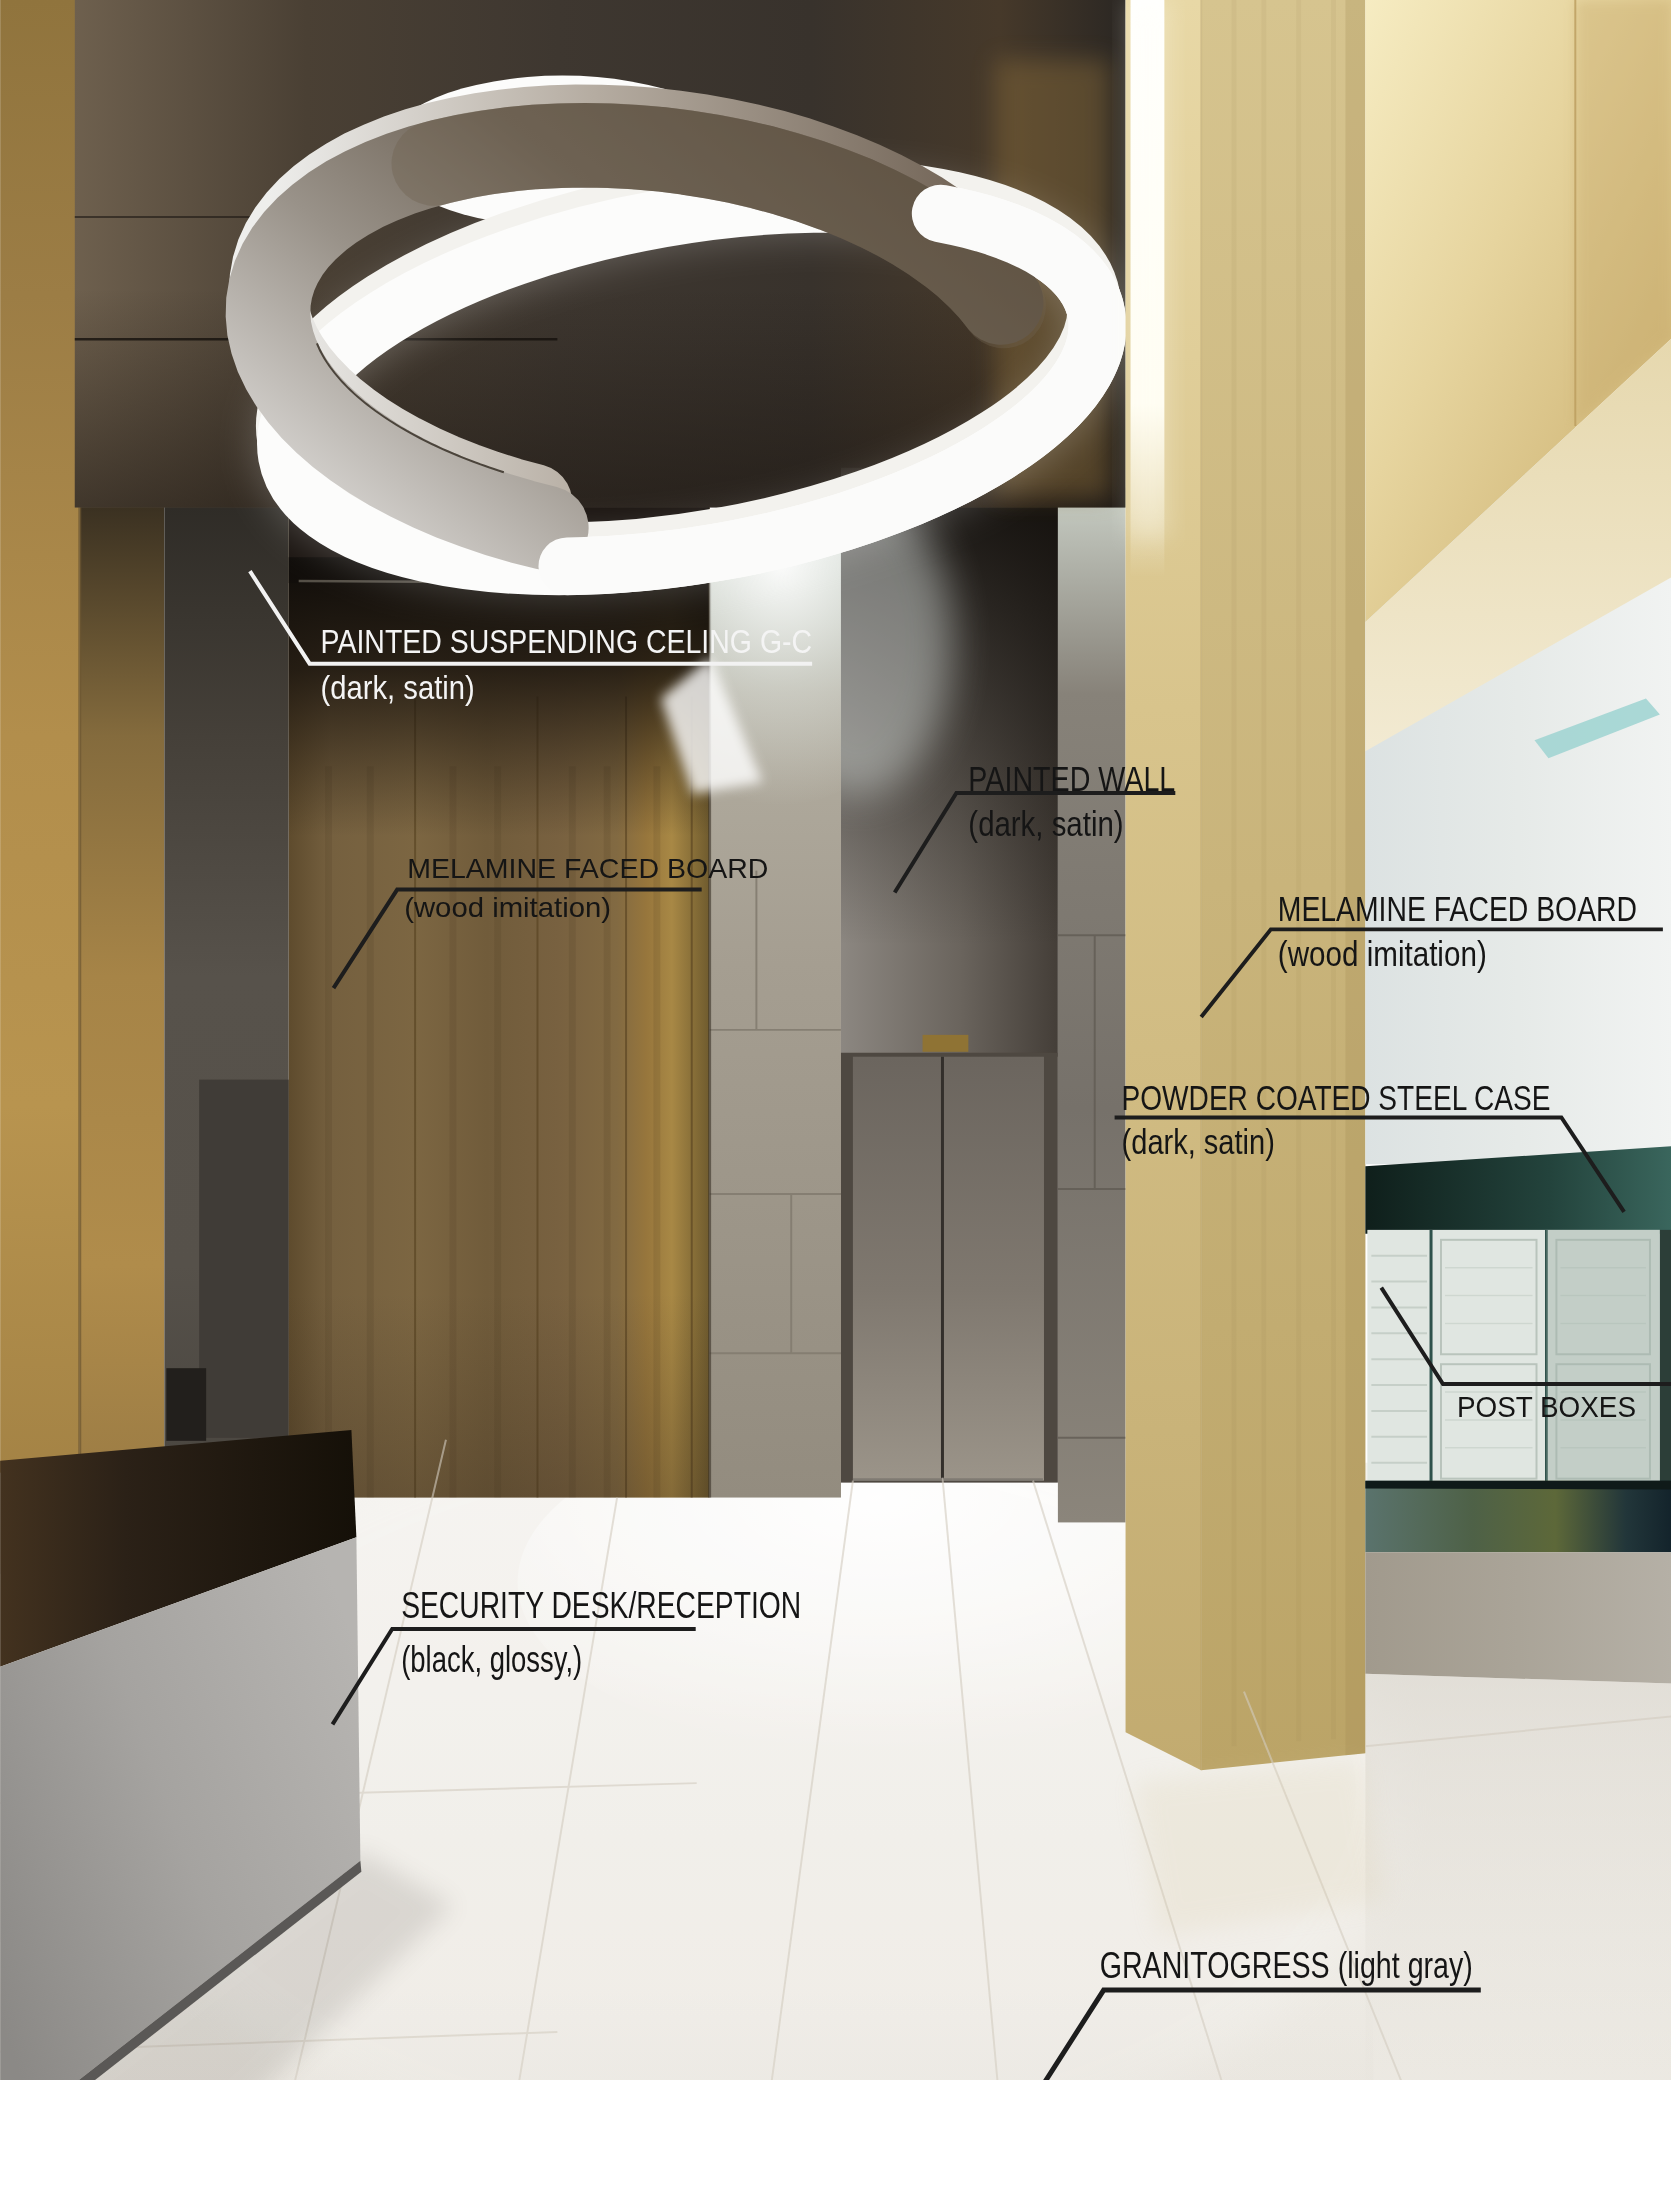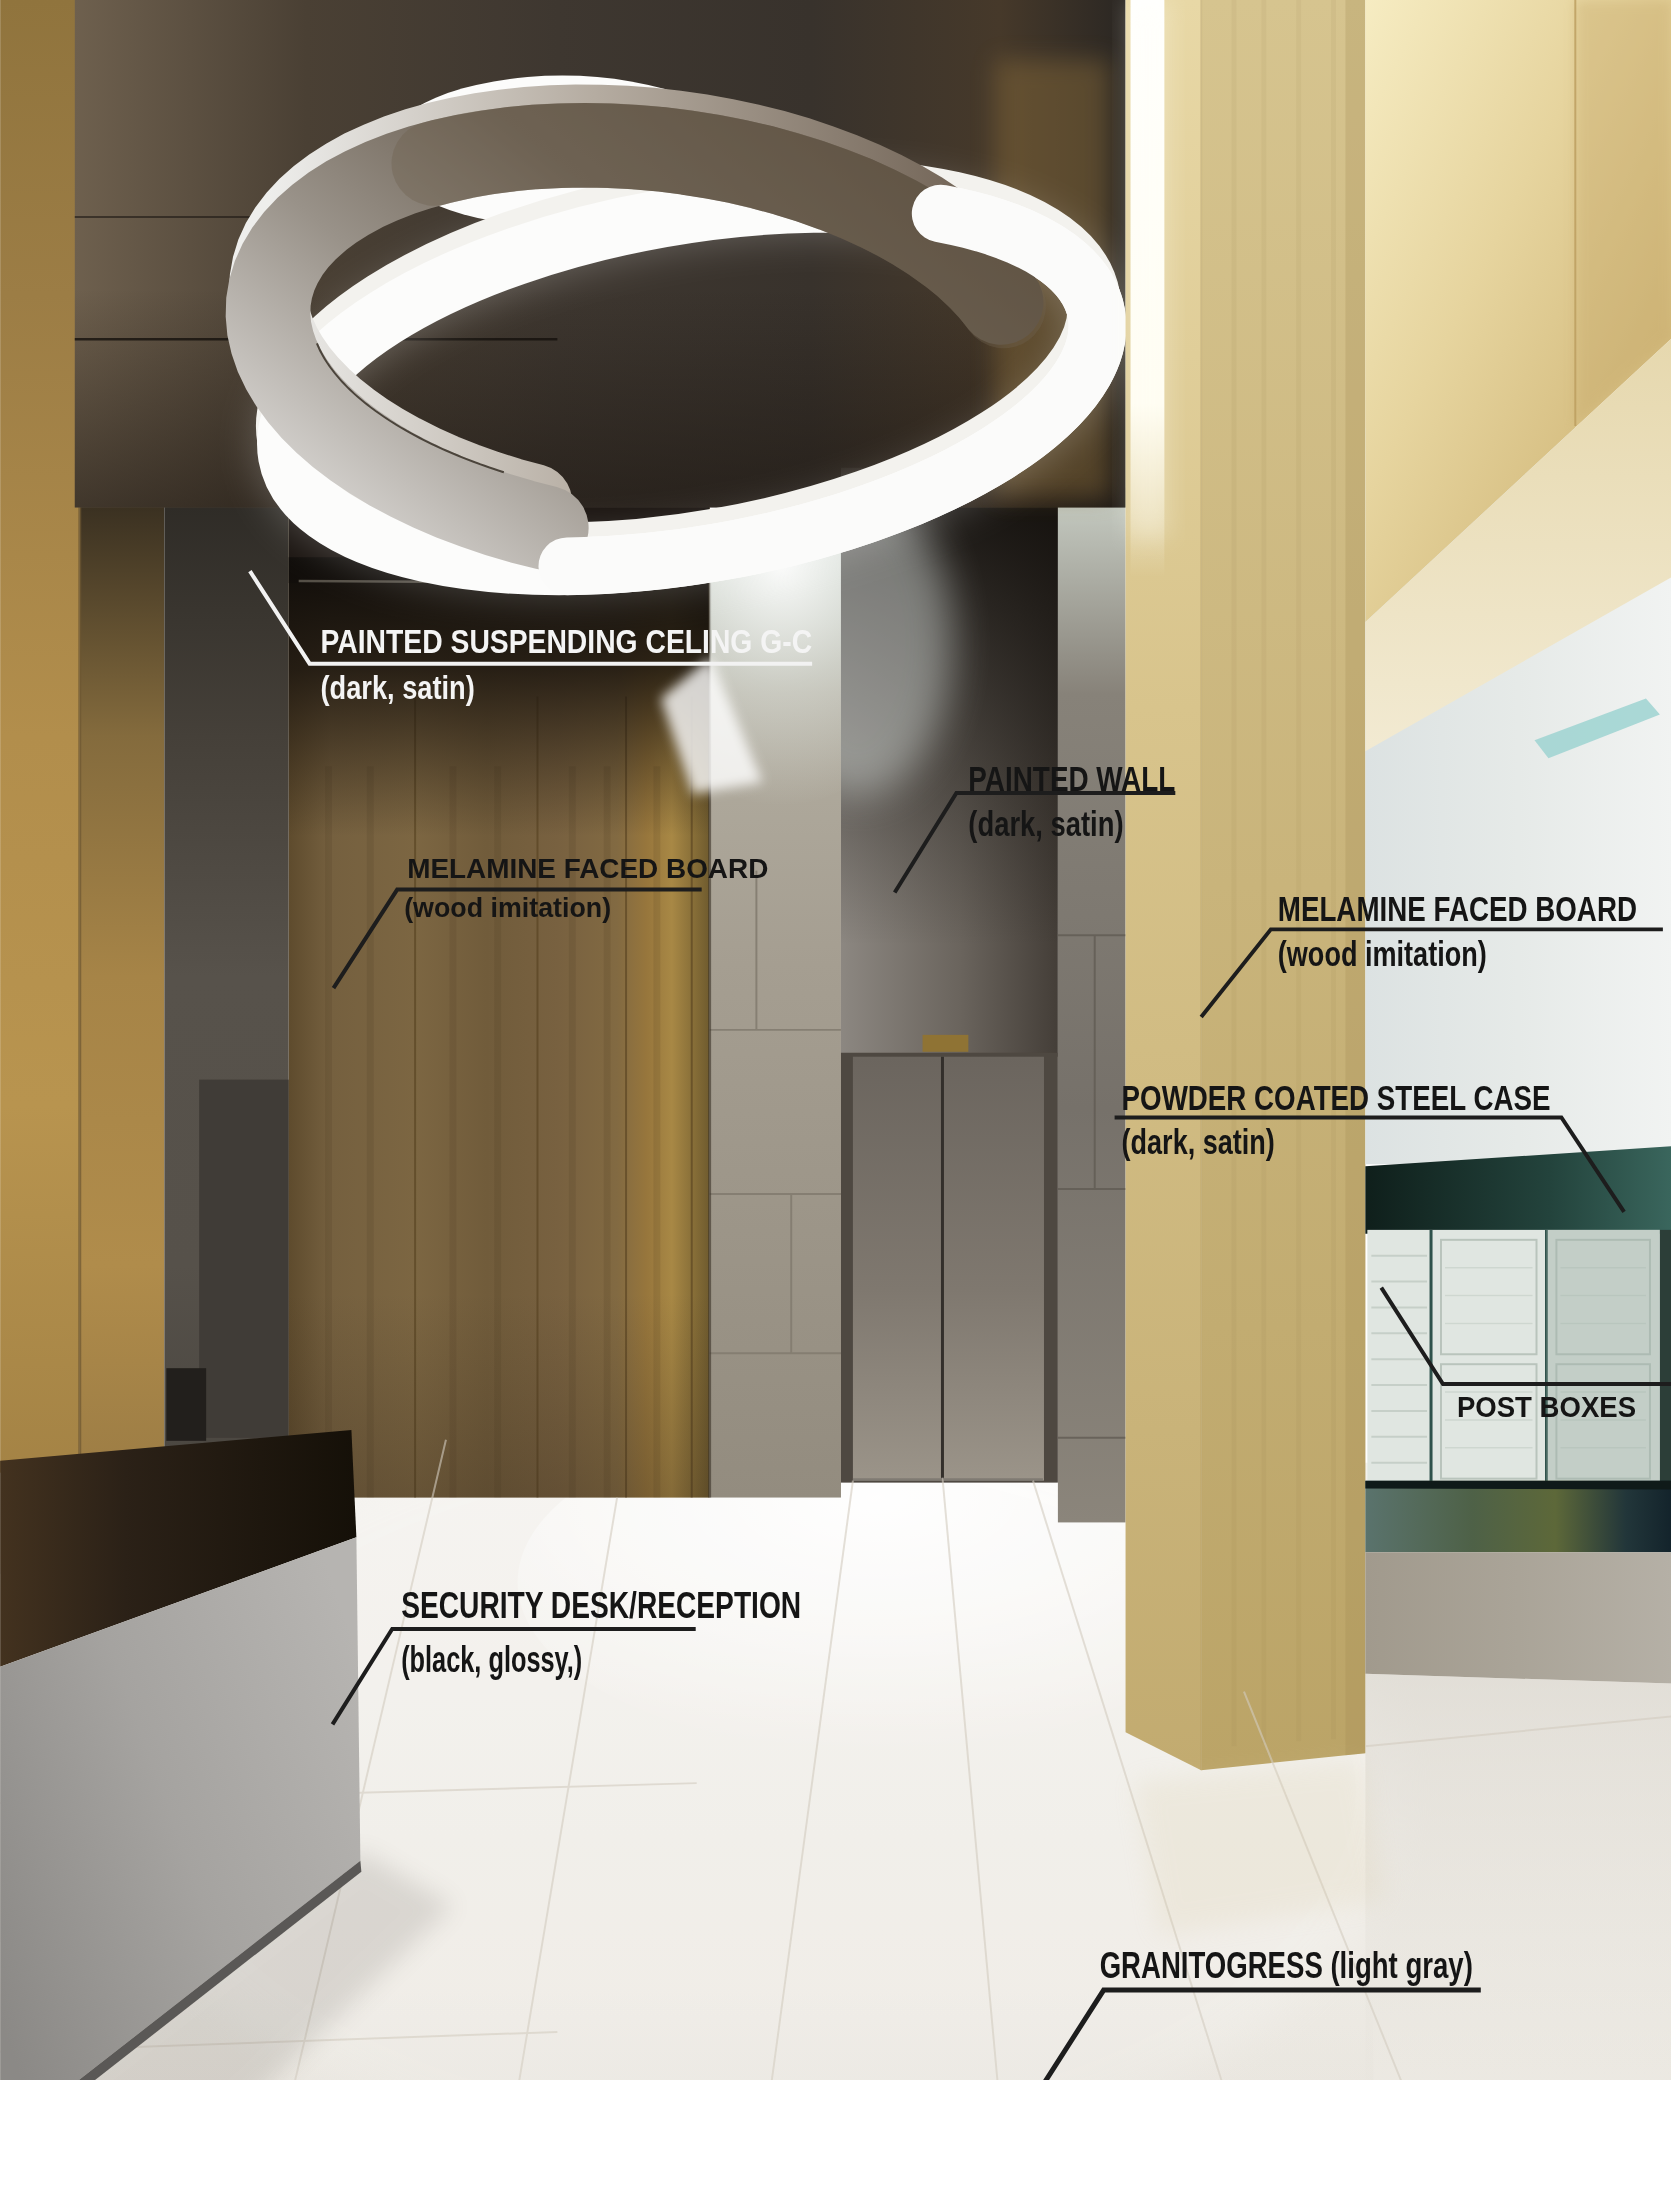--- a/index.html
+++ b/index.html
@@ -1,16 +1,16 @@
 <!DOCTYPE html>
 <html><head>
 <meta charset="utf-8">
 <style>
   html,body{margin:0;padding:0;background:#fff;}
-  #stage{width:1672px;height:2080px;position:relative;overflow:hidden;font-weight:bold;}
+  #stage{width:1672px;height:2080px;position:relative;overflow:hidden;}
   svg{display:block;}
   text{font-family:"Liberation Sans", sans-serif;}
 </style>
 </head>
 <body>
 <div id="stage">
 <svg width="1672" height="2209" viewBox="0 0 1680 2220" xmlns="http://www.w3.org/2000/svg">
 <defs>
   <linearGradient id="floorG" x1="0" y1="0" x2="0" y2="1">
     <stop offset="0" stop-color="#f4f2ee"></stop>

